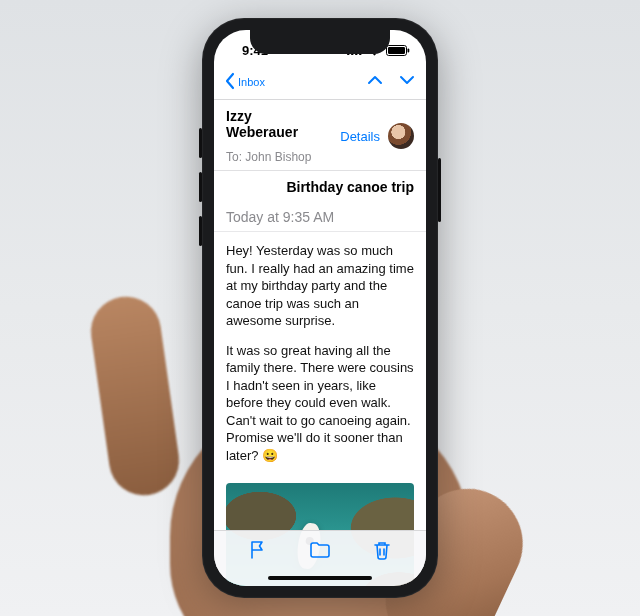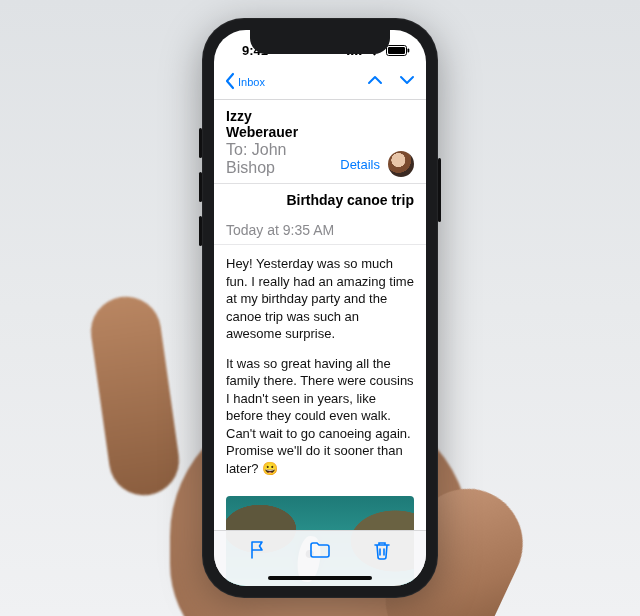--- a/index.html
+++ b/index.html
@@ -124,25 +124,25 @@
     display: flex; align-items: center; gap: 2px;
     color: #007aff; font-size: 11px;
   }
   .nav-actions { display: flex; gap: 14px; color: #007aff; }
   
   .msg-header {
     padding: 8px 12px 6px;
     border-bottom: 0.5px solid #e0e0e2;
   }
   .from-row {
-    display: flex; align-items: flex-end; justify-content: space-between;
+    display: flex; align-items: center; justify-content: space-between;
   }
   .from-left { flex: 1; min-width: 0; }
   .from-name { font-size: 14px; font-weight: 700; color: #000; }
-  .to-row { font-size: 16px; margin-top: 1px; }
+  .to-row { font-size: 12px; margin-top: 10px; }
   .to-label { color: #8a8a8e; }
   .to-name { color: #8a8a8e; }
   .from-right { display: flex; align-items: center; gap: 8px; }
   .details-link { color: #007aff; font-size: 13px; margin-left: 24px; }
   .avatar {
     width: 26px; height: 26px; border-radius: 50%;
     background: radial-gradient(circle at 40% 35%, #e8c5a8 0 30%, #7a4a2e 31% 55%, #3b2a22 56% 100%);
   }
   
   .subject-block { padding: 8px 12px 6px; border-bottom: 0.5px solid #e8e8ea; }

